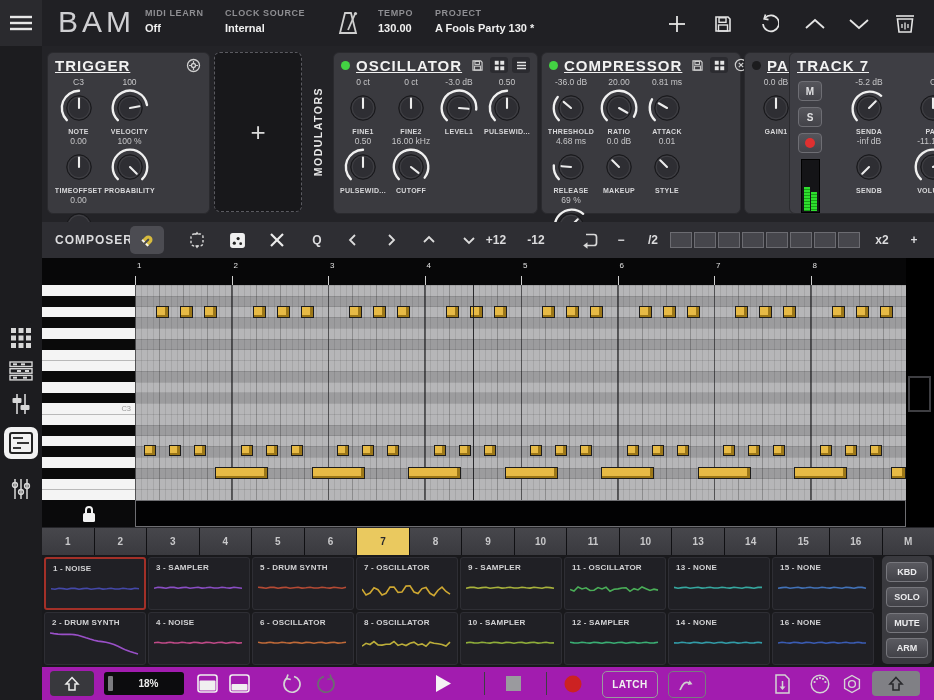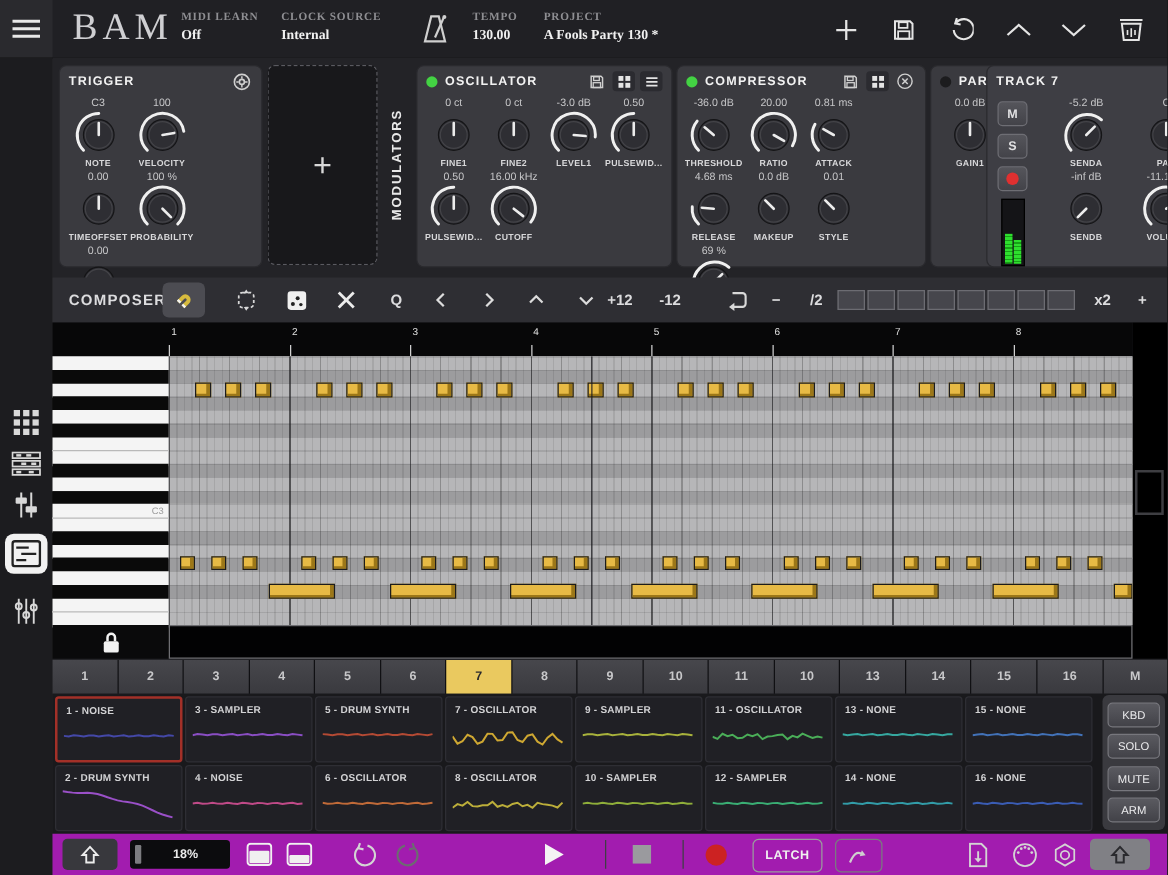--- a/index.html
+++ b/index.html
@@ -1,35 +1,35 @@
 <!DOCTYPE html>
 <html><head>
 <meta charset="utf-8">
 <style>
   html,body{margin:0;padding:0;background:#111;}
   #app{position:relative;width:934px;height:700px;background:#242428;overflow:hidden;
        font-family:"Liberation Sans","DejaVu Sans",sans-serif;-webkit-font-smoothing:antialiased;}
   .abs{position:absolute;}
   
-  .topbar{position:absolute;left:0;top:0;width:934px;height:46px;background:#202024;border-bottom:1px solid #0c0c0e;font-family:Liberation Serif, serif;}
+  .topbar{position:absolute;left:0;top:0;width:934px;height:46px;background:#202024;border-bottom:1px solid #0c0c0e;}
   .menu-btn{position:absolute;left:0;top:0;width:42px;height:46px;background:#2a2a2e;display:flex;align-items:center;justify-content:center;cursor:pointer;}
   .logo{position:absolute;left:58px;top:5px;font-size:30px;letter-spacing:4px;color:#cfcfd2;font-weight:400;}
   .tfield{position:absolute;top:8px;}
   .tlabel{font-size:9px;font-weight:bold;color:#8e8e92;letter-spacing:.6px;}
   .tvalue{font-size:11px;font-weight:bold;color:#f0f0f0;margin-top:4px;}
   .tbtn{position:absolute;top:11px;width:26px;height:26px;display:flex;align-items:center;justify-content:center;cursor:pointer;}
   
   .sidebar{position:absolute;left:0;top:46px;width:42px;height:654px;background:#1c1c1f;}
   .snav{position:absolute;left:6px;width:30px;height:30px;display:flex;align-items:center;justify-content:center;border-radius:7px;cursor:pointer;}
   .snav.active{background:#f2f2f2;left:4px;width:34px;height:32px;}
   
   .devrow{position:absolute;left:42px;top:46px;width:892px;height:176px;background:#232327;}
   .panel{position:absolute;top:6px;height:162px;background:#3a3a3f;border-radius:6px;border:1px solid #2a2a2e;box-sizing:border-box;}
   .phead{display:flex;align-items:center;height:24px;padding:0 7px;gap:6px;}
-  .ptitle{font-size:10px;font-weight:bold;color:#f2f2f2;letter-spacing:1px;white-space:nowrap;}
+  .ptitle{font-size:15px;font-weight:bold;color:#f2f2f2;letter-spacing:1px;white-space:nowrap;text-decoration:underline;}
   .led{width:9px;height:9px;border-radius:50%;flex:0 0 auto;}
   .hicons{margin-left:auto;display:flex;gap:4px;}
   .hicon{width:18px;height:16px;display:flex;align-items:center;justify-content:center;border-radius:3px;cursor:pointer;}
   .hicon.box{background:#2b2b30;}
   .kgrid{display:flex;flex-wrap:wrap;padding:0 5px;}
   .kunit{display:flex;flex-direction:column;align-items:center;margin-bottom:1px;}
   .kval{font-size:8.5px;color:#c6c6c8;height:11px;white-space:nowrap;}
   .knob{width:40px;height:40px;display:block;}
   .klabel{font-size:7px;font-weight:bold;color:#d8d8da;letter-spacing:.3px;white-space:nowrap;max-width:100%;overflow:hidden;}
   .addslot{position:absolute;left:172px;top:6px;width:88px;height:160px;border:1px dashed #5a5a60;border-radius:6px;background:#18181b;
@@ -80,21 +80,21 @@
   
   .cardsbg{position:absolute;left:42px;top:555px;width:892px;height:112px;background:#19191c;}
   .cards{position:absolute;left:2px;top:2px;display:grid;grid-template-rows:repeat(2,53px);grid-auto-flow:column;grid-auto-columns:102px;gap:2px;}
   .card{background:#202025;border:1px solid #2e2e34;border-radius:3px;position:relative;box-sizing:border-box;cursor:pointer;}
   .card.selected{border:2px solid #a33028;}
   .cardtitle{position:absolute;left:7px;top:5px;font-size:8px;font-weight:bold;color:#d2d2d4;letter-spacing:.2px;white-space:nowrap;text-align:right;}
   .cardline{position:absolute;left:5px;top:18px;}
   .sidebtns{position:absolute;left:840px;top:1px;width:50px;height:108px;background:#3a3a3f;border-radius:5px;
             display:flex;flex-direction:column;align-items:center;justify-content:space-evenly;}
   .sbtn{width:42px;height:20px;border-radius:4px;background:linear-gradient(#5a5a60,#424248);border:1px solid #77777d;
-        color:#ececee;font-size:9px;font-weight:normal;display:flex;align-items:center;justify-content:center;cursor:pointer;box-sizing:border-box;}
+        color:#ececee;font-size:9px;font-weight:bold;display:flex;align-items:center;justify-content:center;cursor:pointer;box-sizing:border-box;}
   
   .bottombar{position:absolute;left:42px;top:667px;width:892px;height:33px;background:#a21caf;}
   .bitem{position:absolute;top:4px;height:25px;display:flex;align-items:center;justify-content:center;cursor:pointer;}
   .bbtn{background:#38383d;border-radius:4px;}
   .zoombox{position:absolute;left:62px;top:5px;width:80px;height:23px;background:#0c0c0e;border-radius:3px;display:flex;align-items:center;}
   .zhandle{width:5px;height:15px;background:#7c7c80;border-radius:1px;margin-left:4px;}
   .ztext{flex:1;text-align:center;font-size:10px;font-weight:bold;color:#ececec;}
   .bsep{position:absolute;top:5px;width:1px;height:23px;background:#3e3e44;}
   .latchbtn{border:1px solid #9a9a9e;border-radius:5px;color:#f0f0f0;font-size:10px;font-weight:bold;letter-spacing:.5px;width:54px;}
   .autobtn{border:1px solid #7a7a80;border-radius:5px;width:36px;}

